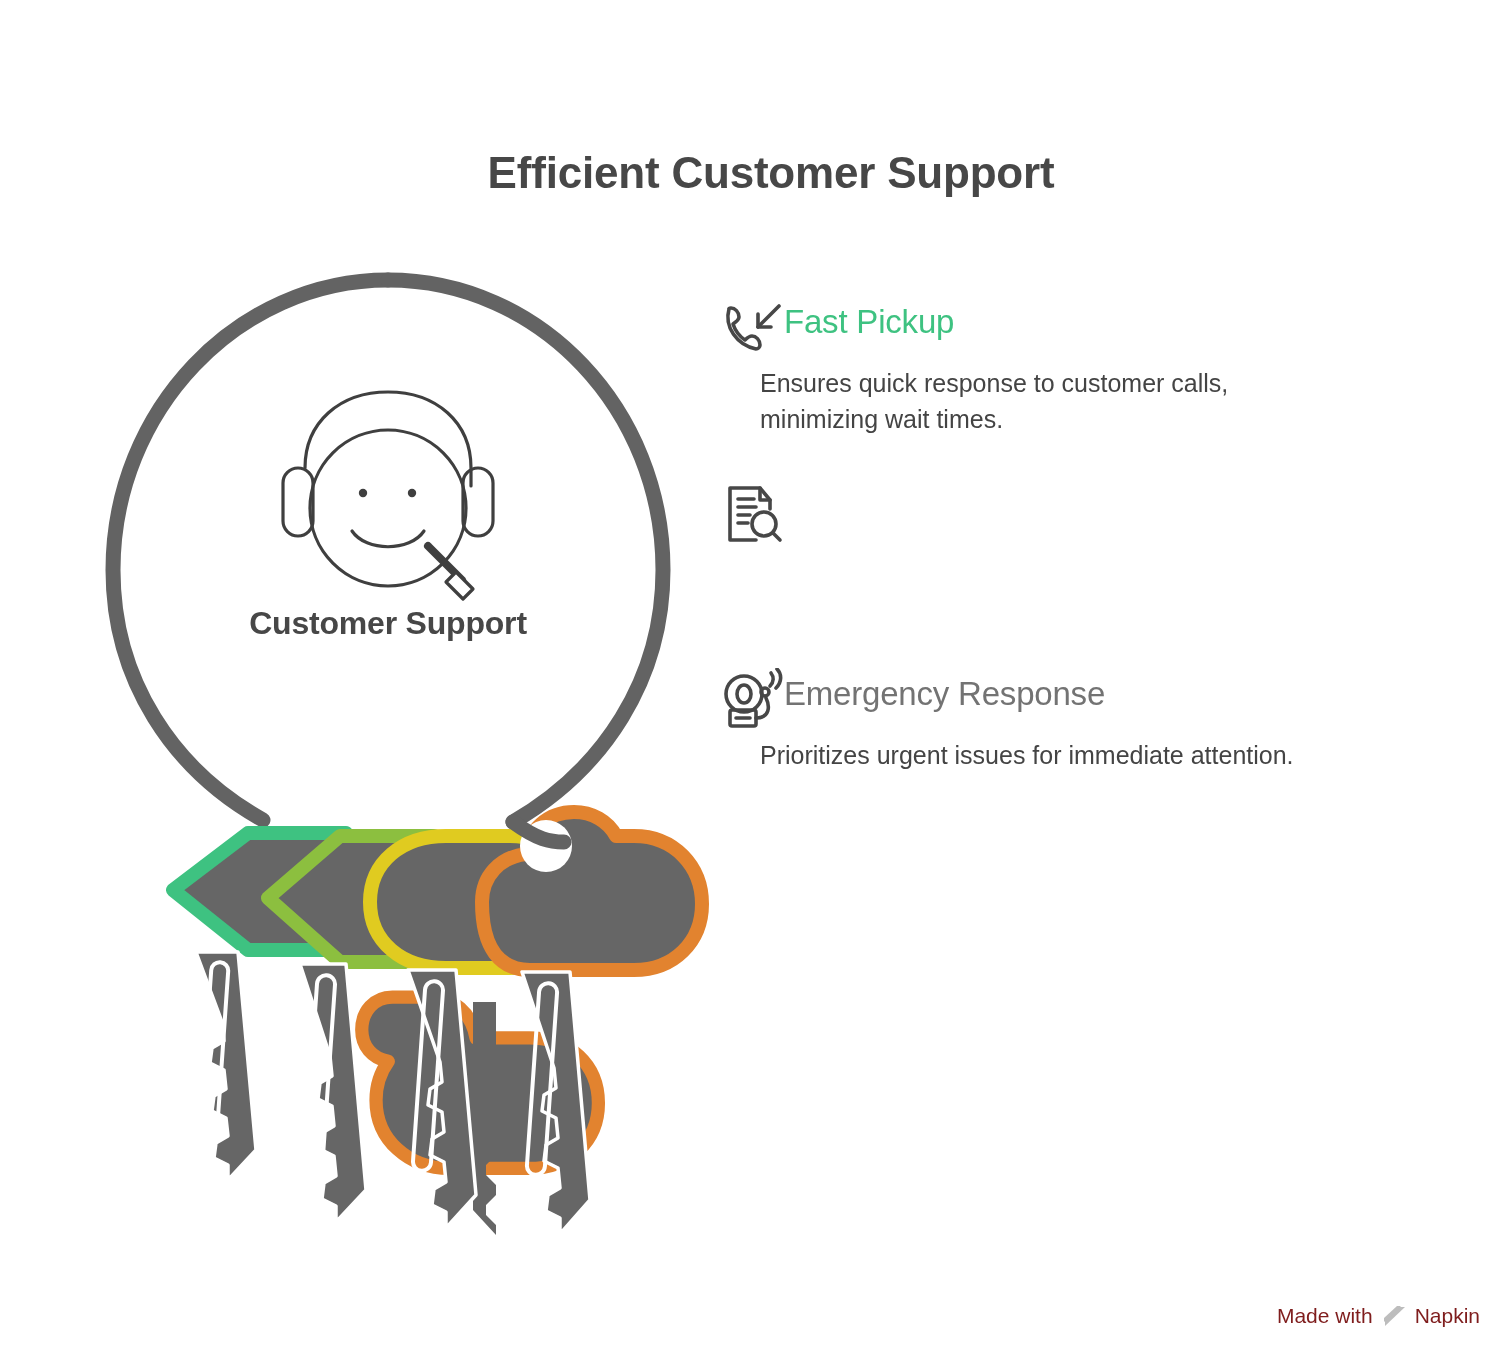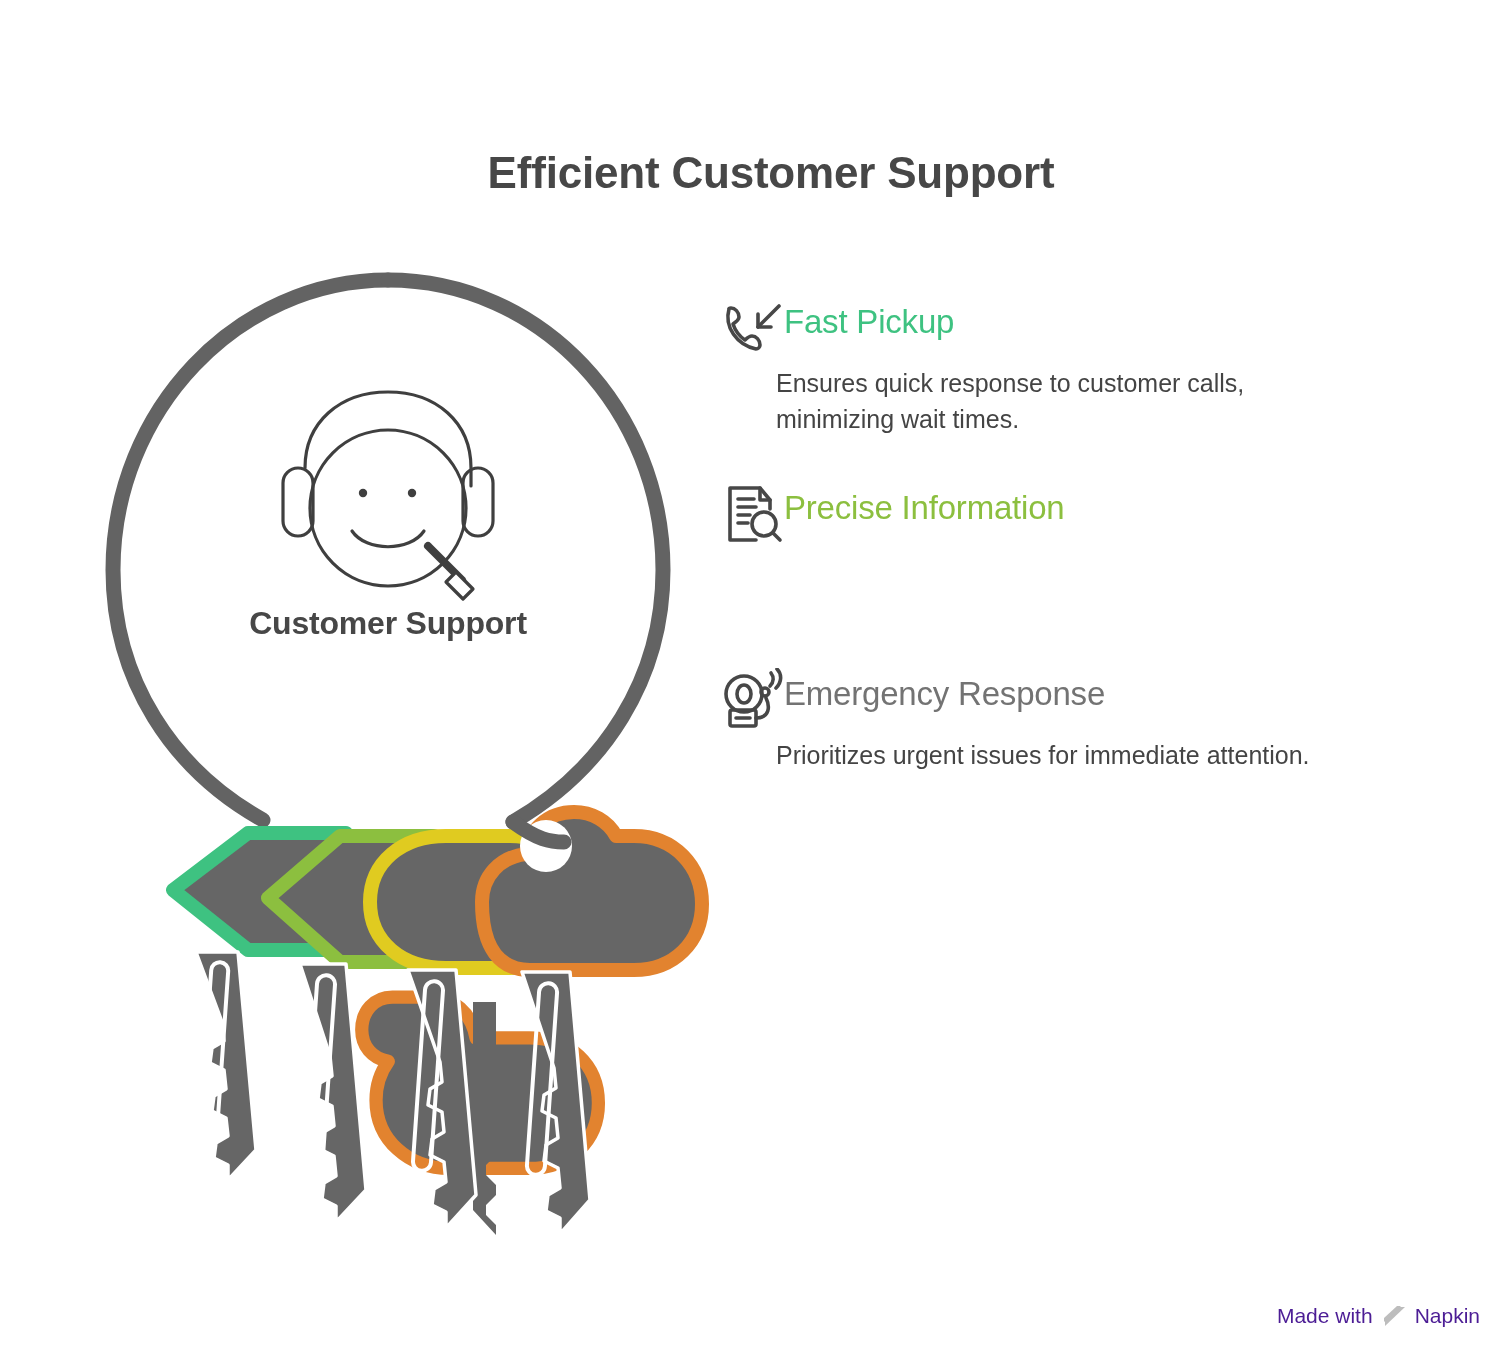--- a/index.html
+++ b/index.html
@@ -72,37 +72,37 @@
   .feature-icon svg { display: block; }
   .feature-title {
     margin-left: 72px;
     font-size: 33px;
     font-weight: normal;
     line-height: 1.1;
     padding-top: 14px;
     letter-spacing: -0.2px;
   }
   .feature-desc {
-    margin-left: 64px;
+    margin-left: 48px;
     margin-top: 26px;
     font-size: 25px;
     line-height: 1.42;
     color: #444444;
     max-width: 580px;
   }
 
   
   #footer-brand {
     position: absolute;
     right: 32px;
     bottom: 40px;
     display: flex;
     align-items: center;
     gap: 9px;
-    color: #4c1d95;
+    color: #7f1d1d;
     font-size: 21px;
   }
   #footer-brand svg { display: block; }
 </style>
 </head>
 <body>
 
 <div id="page-title">Efficient Customer Support</div>
 
 <div id="illustration">
@@ -221,21 +221,20 @@
   <div class="feature">
     <div class="feature-icon">
       <svg width="66" height="66" viewBox="0 0 66 66" fill="none" stroke="#474747" stroke-width="3.6" stroke-linecap="round" stroke-linejoin="round">
         <path d="M50 27 L50 18 L40 6 L10 6 L10 58 L36 58"></path>
         <path d="M40 6 L40 18 L50 18"></path>
         <path d="M18 17 L34 17 M18 25 L36 25 M18 33 L30 33 M18 41 L28 41"></path>
         <circle cx="44" cy="42" r="12"></circle>
         <path d="M53 51 L60 58"></path>
       </svg>
     </div>
-    <div class="feature-title" style="color:#8CBF3F">Precise Information</div>
   </div>
 
   <div class="feature">
     <div class="feature-icon">
       <svg width="66" height="66" viewBox="0 0 66 66" fill="none" stroke="#474747" stroke-width="3.6" stroke-linecap="round" stroke-linejoin="round">
         <circle cx="24" cy="26" r="18"></circle>
         <ellipse cx="24" cy="26" rx="7" ry="9"></ellipse>
         <rect x="10" y="42" width="26" height="16" rx="2"></rect>
         <path d="M16 50 L30 50"></path>
         <path d="M36 50 C 50 50 50 38 46 30"></path>

